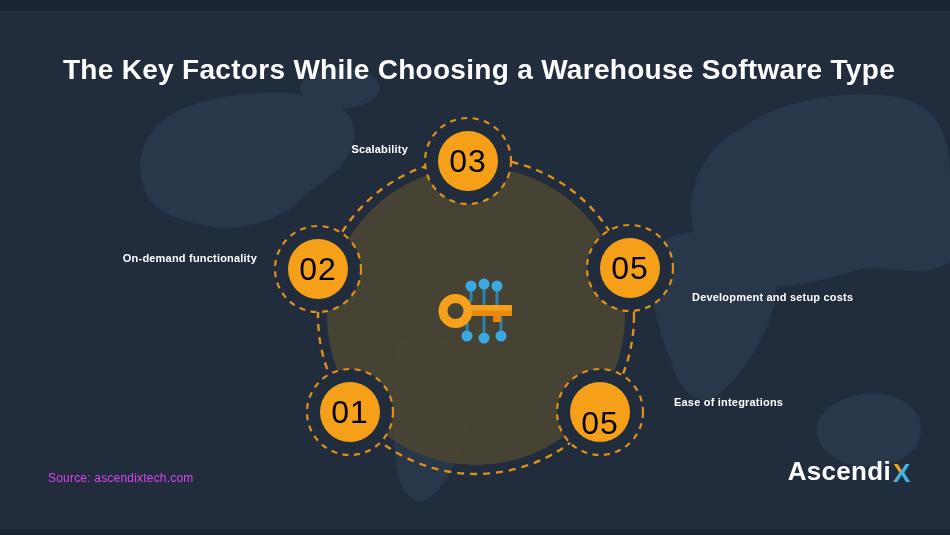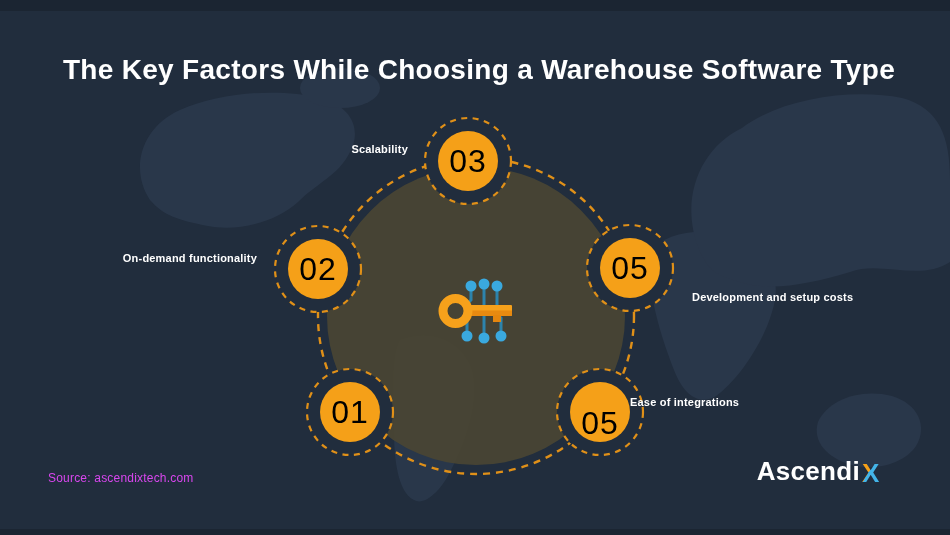--- a/index.html
+++ b/index.html
@@ -30,27 +30,27 @@
   .node-04{left:600px;top:238px;}
   .node-05{left:570px;top:382px;align-items:flex-end;}
   .flabel{
     position:absolute;color:#ffffff;font-size:11px;font-weight:600;
     white-space:nowrap;letter-spacing:.2px;
   }
   .label-sca{right:542px;top:143px;}
   .label-ond{right:693px;top:252px;}
   .label-dev{left:692px;top:259px;margin-top:32px;}
   .label-imp{right:661px;top:403px;}
-  .label-eas{left:630px;top:396px;}
+  .label-eas{left:674px;top:396px;}
   .source{
     position:absolute;left:48px;top:471px;color:#d946ef;font-size:12px;
     letter-spacing:.2px;
   }
   .logo{
-    position:absolute;right:63px;top:458px;display:flex;align-items:flex-end;text-align:center;
+    position:absolute;right:32px;top:458px;display:flex;align-items:flex-end;text-align:center;
   }
   .logo .word{
     color:#ffffff;font-size:26px;font-weight:700;letter-spacing:.3px;line-height:26px;
   }
   .logo svg{display:block;margin-left:1px;}
 </style>
 </head>
 <body>
 
 <div class="stage">

